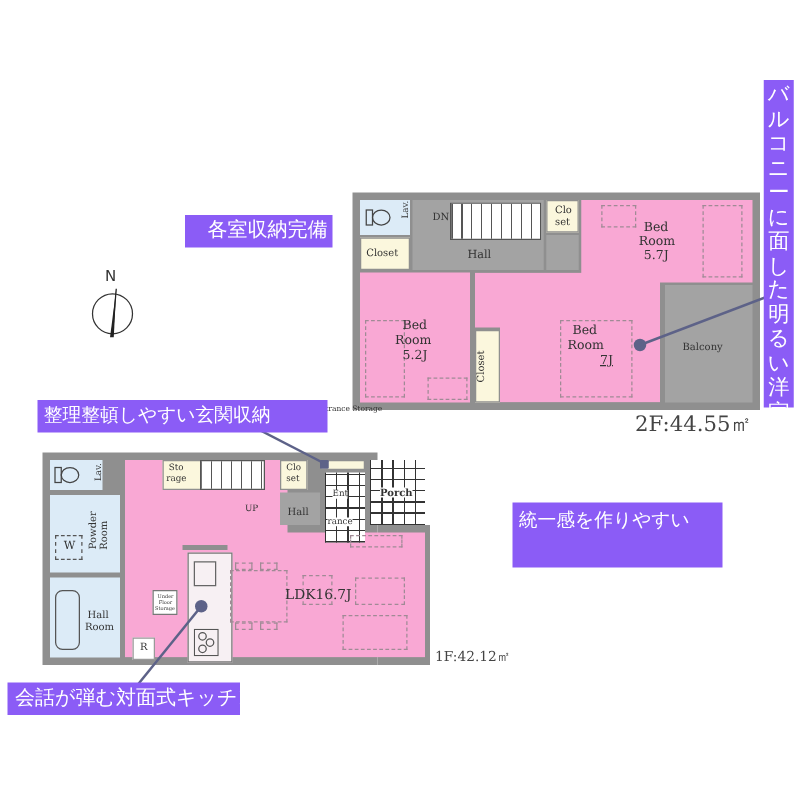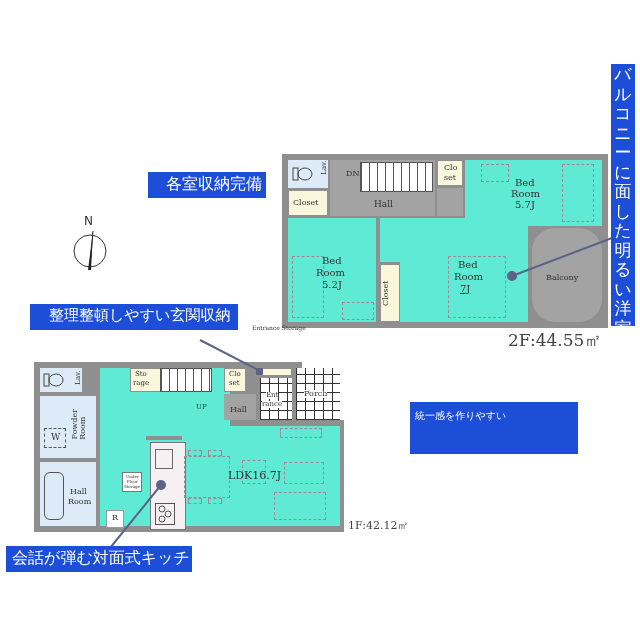--- a/index.html
+++ b/index.html
@@ -1,26 +1,26 @@
 <!DOCTYPE html>
 <html><head>
 <meta charset="utf-8">
 <style>
   html, body { margin:0; padding:0; }
   body { width:640px; height:640px; background:#ffffff; position:relative; overflow:hidden;
          font-family:"DejaVu Serif", serif; }
   .abs { position:absolute; box-sizing:border-box; }
   .wall { background:#8f8f8f; }
   .room { position:absolute; box-sizing:border-box; }
-  .pink { background:#5eead4; }
+  .pink { background:#f9a8d4; }
   .blue { background:#dcebf7; }
   .cream { background:#fbf7dd; border:1px solid #8f8f8f; }
   .white { background:#a3a3a3; }
   .lbl { position:absolute; color:#333; font-family:"DejaVu Serif", serif; text-align:center; line-height:1.05; white-space:nowrap; }
-  .callout { position:absolute; background:#1d4ed8; color:#fff; font-family:Liberation Mono, monospace; box-sizing:border-box; white-space:nowrap; }
+  .callout { position:absolute; background:#8b5cf6; color:#fff; font-family:Liberation Serif, serif; box-sizing:border-box; white-space:nowrap; }
   .dot { position:absolute; width:10px; height:10px; border-radius:50%; background:#5d6288; }
   .furn { position:absolute; border:1px dashed #a08a95; box-sizing:border-box; }
   .stairs { position:absolute; box-sizing:border-box; background:#fff;
             background-image:repeating-linear-gradient(90deg,#555 0,#555 1px,transparent 1px,transparent 8px); border:1px solid #555; }
   .tile { position:absolute; box-sizing:border-box; background:#fff;
           background-image:repeating-linear-gradient(0deg,#333 0,#333 1px,transparent 1px,transparent 9px),
                            repeating-linear-gradient(90deg,#333 0,#333 1px,transparent 1px,transparent 9px); }
   svg.overlay { position:absolute; left:0; top:0; }
 </style>
 </head>
@@ -80,24 +80,24 @@
   </div>
 
   <div class="room cream" style="left:98px;top:110px;width:20px;height:58px;">
     <div class="lbl" style="left:-8px;top:24px;font-size:8px;transform:rotate(-90deg);">Closet</div>
   </div>
 
   <div class="room pink" style="left:98px;top:64px;width:148px;height:104px;clip-path:polygon(0 0,100% 0,100% 100%,20px 100%,20px 44px,0 44px);">
     <div class="furn" style="left:68px;top:38px;width:58px;height:62px;"></div>
     <div class="lbl" style="left:78px;top:42px;font-size:10px;">Bed</div>
     <div class="lbl" style="left:74px;top:54px;font-size:10px;">Room</div>
-    <div class="lbl" style="left:80px;top:66px;font-size:10px;text-decoration:underline;">7J</div>
-  </div>
-
-  <div class="room white" style="left:250px;top:74px;width:70px;height:94px;border-radius:23px;">
+    <div class="lbl" style="left:100px;top:66px;font-size:10px;text-decoration:underline;">7J</div>
+  </div>
+
+  <div class="room white" style="left:250px;top:74px;width:70px;height:94px;">
     <div class="lbl" style="left:14px;top:46px;font-size:8px;">Balcony</div>
   </div>
 
   <div class="dot" style="left:225px;top:117px;"></div>
 </div>
 <div class="lbl" style="left:508px;top:332px;font-size:17px;color:#444;">2F:44.55㎡</div>
 
 <div class="abs" style="left:34px;top:362px;width:310px;height:170px;">
   <div class="abs wall" style="left:0;top:0;width:268px;height:170px;"></div>
   <div class="abs wall" style="left:268px;top:58px;width:42px;height:112px;"></div>
@@ -137,25 +137,25 @@
   <div class="room cream" style="left:190px;top:6px;width:22px;height:24px;">
     <div class="lbl" style="left:4px;top:2px;font-size:7px;">Clo</div>
     <div class="lbl" style="left:4px;top:11px;font-size:7px;">set</div>
   </div>
 
   <div class="room white" style="left:190px;top:32px;width:32px;height:26px;">
     <div class="lbl" style="left:6px;top:12px;font-size:8px;">Hall</div>
   </div>
 
   <div class="room cream" style="left:222px;top:6px;width:36px;height:8px;"></div>
-  <div class="tile" style="left:226px;top:16px;width:32px;height:42px;">
+  <div class="tile" style="left:226px;top:16px;width:32px;height:56px;">
     <div class="lbl" style="left:6px;top:14px;font-size:7px;background:#fff;">Ent</div>
-    <div class="lbl" style="left:2px;top:23px;font-size:7px;background:#fff;">rance</div>
-  </div>
-  <div class="tile" style="left:262px;top:6px;width:44px;height:52px;">
+    <div class="lbl" style="left:2px;top:36px;font-size:7px;background:#fff;">rance</div>
+  </div>
+  <div class="tile" style="left:262px;top:6px;width:44px;height:52px;font-weight:bold;">
     <div class="lbl" style="left:8px;top:22px;font-size:8px;background:#fff;">Porch</div>
   </div>
 
   <div class="abs" style="left:116px;top:80px;width:36px;height:88px;border:1px solid #777;background:#f7f0f3;">
     <div class="furn" style="left:4px;top:6px;width:18px;height:20px;border:1px solid #666;"></div>
     <svg class="abs" style="left:4px;top:60px;" width="20" height="22">
         <rect x="0.5" y="0.5" width="19" height="21" fill="none" stroke="#555"></rect>
         <circle cx="7" cy="6" r="3" fill="none" stroke="#555"></circle>
         <circle cx="13" cy="11" r="3" fill="none" stroke="#555"></circle>
         <circle cx="7" cy="16" r="3" fill="none" stroke="#555"></circle>
@@ -189,17 +189,17 @@
 <div class="lbl" style="left:348px;top:520px;font-size:11px;color:#444;">1F:42.12㎡</div>
 
 <svg class="overlay" width="640" height="640">
   <line x1="512" y1="276" x2="612" y2="238" stroke="#5d6288" stroke-width="2"></line>
   <line x1="200" y1="340" x2="258" y2="370" stroke="#5d6288" stroke-width="2"></line>
   <line x1="161" y1="485" x2="110" y2="548" stroke="#5d6288" stroke-width="2"></line>
 </svg>
 
 <div class="callout" style="left:611px;top:64px;width:24px;height:262px;font-size:17px;line-height:19.5px;text-align:center;padding-top:2px;white-space:normal;word-break:break-all;">バルコニーに面した明るい洋室</div>
 <div class="callout" style="left:148px;top:172px;width:118px;height:26px;font-size:16px;line-height:26px;padding-left:18px;">各室収納完備</div>
-<div class="callout" style="left:30px;top:304px;width:208px;height:26px;font-size:15px;line-height:26px;padding-left:19px;">整理整頓しやすい玄関収納</div>
-<div class="callout" style="left:410px;top:402px;width:168px;height:52px;font-size:10px;line-height:22px;padding:4px 0 0 5px;">
+<div class="callout" style="left:30px;top:320px;width:232px;height:26px;font-size:15px;line-height:26px;padding-left:5px;">整理整頓しやすい玄関収納</div>
+<div class="callout" style="left:410px;top:402px;width:168px;height:52px;font-size:15px;line-height:22px;padding:4px 0 0 5px;">
   <div>統一感を作りやすい</div>
 </div>
 <div class="callout" style="left:6px;top:546px;width:186px;height:26px;font-size:16px;line-height:26px;padding-left:6px;">会話が弾む対面式キッチン</div>
 
 </body></html>

